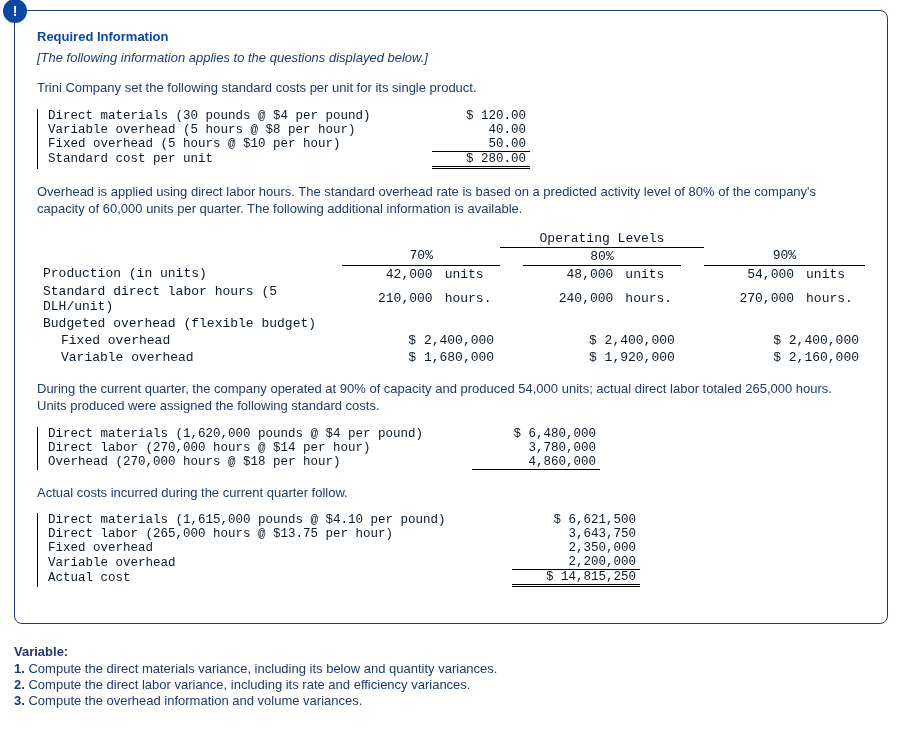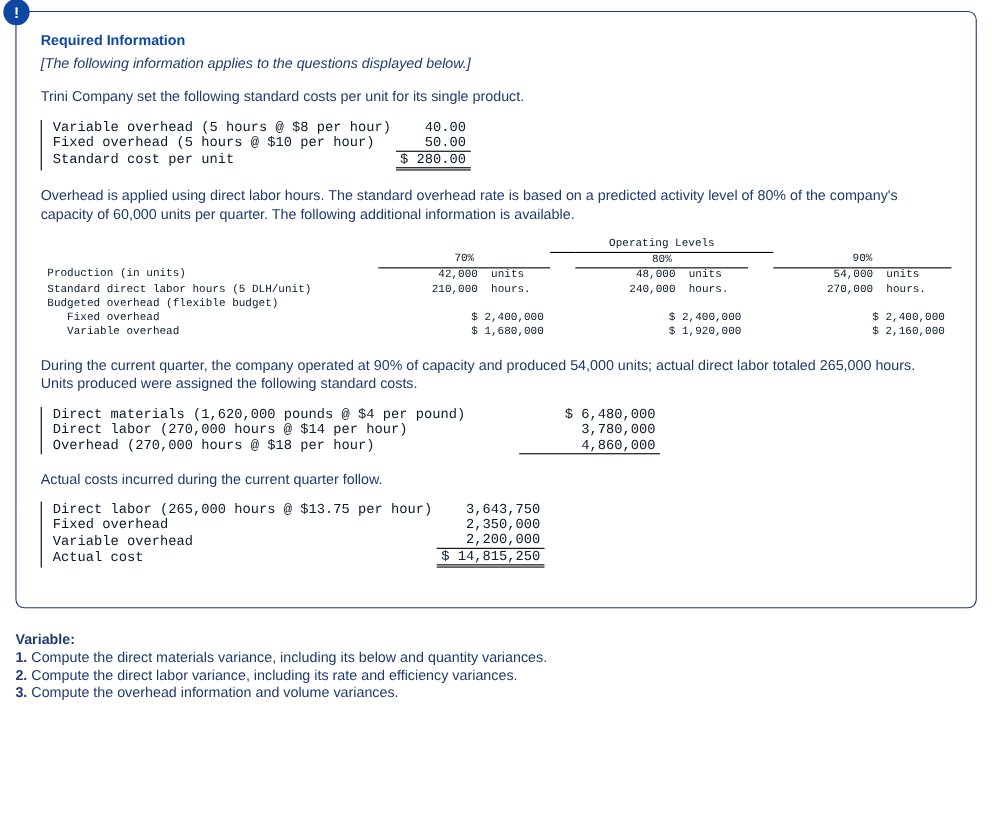--- a/index.html
+++ b/index.html
@@ -42,21 +42,21 @@
     margin-bottom: 14px;
   }
   .body-text {
     color: #1f3a6e;
     margin-bottom: 12px;
     line-height: 1.35;
   }
   table.op {
     border-collapse: collapse;
     font-family: "Courier New", monospace;
-    font-size: 10px;
+    font-size: 13px;
     color: #0a1a2a;
     width: 100%;
     margin-bottom: 14px;
   }
   table.op td, table.op th {
     padding: 1px 6px;
     font-weight: normal;
   }
   .center { text-align: center; }
   .right { text-align: right; }
@@ -97,20 +97,24 @@
 <div class="card">
   <div class="alert-icon">!</div>
 
   <div class="section-title">Required Information</div>
   <div class="italic-note">[The following information applies to the questions displayed below.]</div>
   <div class="body-text">Trini Company set the following standard costs per unit for its single product.</div>
 
   <div class="costblock leftbar">
     <table>
       <tbody>
+          <tr>
+            <td style="width:380px">Direct materials (30 pounds @ $4 per pound)</td>
+            <td class="right" style="width:90px">$ 120.00</td>
+          </tr>
       <tr>
             <td>Variable overhead (5 hours @ $8 per hour)</td>
             <td class="right">40.00</td>
           </tr>
       <tr>
             <td>Fixed overhead (5 hours @ $10 per hour)</td>
             <td class="right bb">50.00</td>
           </tr>
       <tr>
             <td>Standard cost per unit</td>
@@ -211,20 +215,24 @@
           </tr>
     </tbody>
       </table>
   </div>
 
   <div class="body-text">Actual costs incurred during the current quarter follow.</div>
 
   <div class="costblock leftbar">
     <table>
       <tbody>
+          <tr>
+            <td style="width:460px">Direct materials (1,615,000 pounds @ $4.10 per pound)</td>
+            <td class="right" style="width:120px">$ 6,621,500</td>
+          </tr>
       <tr>
             <td>Direct labor (265,000 hours @ $13.75 per hour)</td>
             <td class="right">3,643,750</td>
           </tr>
       <tr>
             <td>Fixed overhead</td>
             <td class="right">2,350,000</td>
           </tr>
       <tr>
             <td>Variable overhead</td>

